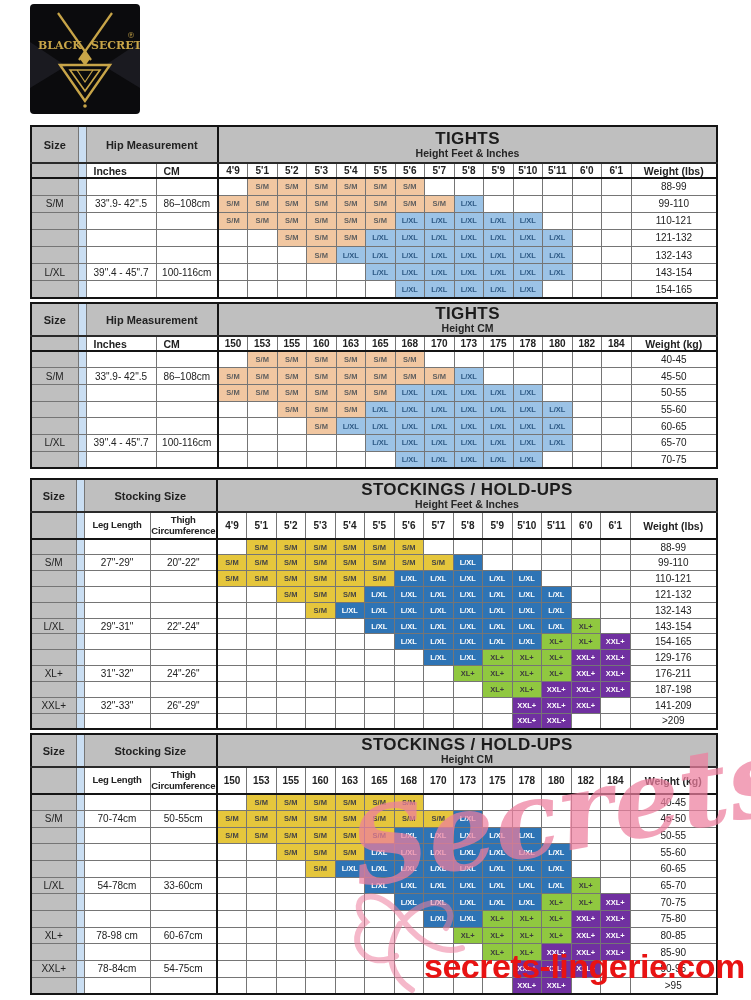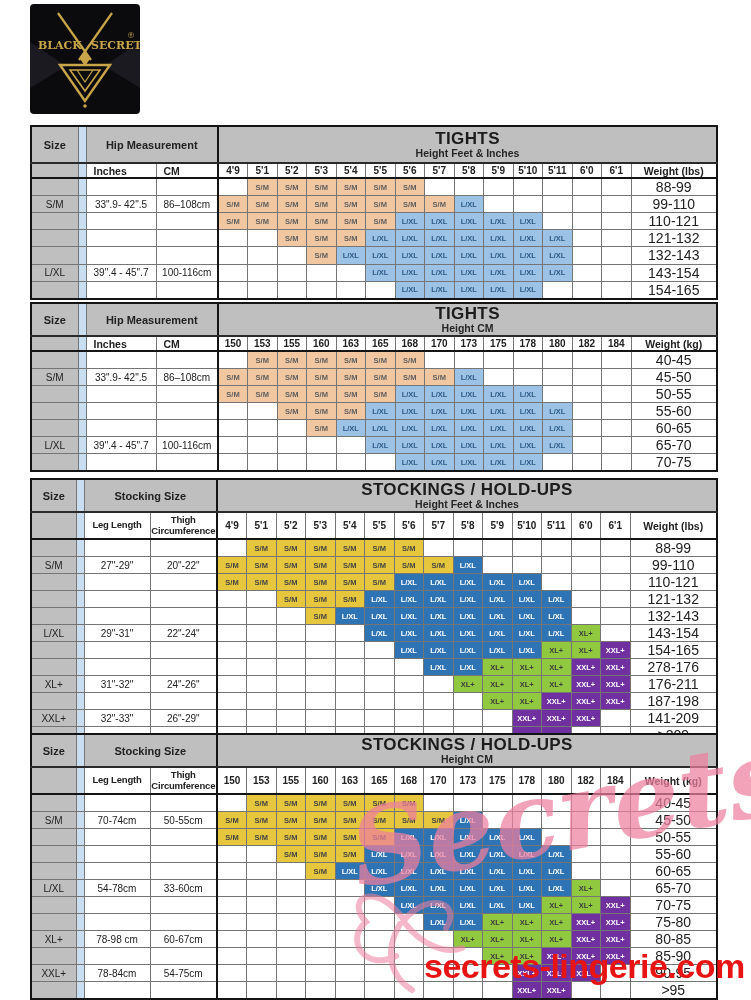--- a/index.html
+++ b/index.html
@@ -26,21 +26,21 @@
   .hrow1 td{border-bottom:2px solid #2a2a2a}
   .hrow2 td{border-bottom:2px solid #141414}
   .mh{font-weight:bold;font-size:10.5px;color:#0f0f0f}
   .pastel .mh{text-align:left;padding-left:7px}
   .bold .mh{font-size:9.5px;letter-spacing:-.2px;white-space:normal;line-height:1.15}
   .hh{font-weight:bold;font-size:10px;color:#0f0f0f}
   .wh{font-weight:bold;font-size:10.5px;color:#0f0f0f}
   .hsep{border-left:2px solid #141414 !important}
   .sl{text-align:left;padding-left:5px;font-size:10px;color:#333}
   .m{text-align:left;padding-left:7px;font-size:10px;color:#3d3d3d}
-  .w{font-size:14px;color:#2c2c2c}
+  .w{font-size:10px;color:#2c2c2c}
   .cell{font-size:7.5px;font-weight:bold}
   
   .logo{position:absolute;left:30px;top:4px;width:110px;height:110px}
   
   .wm-script{
     position:absolute;left:352px;top:798px;z-index:5;pointer-events:none;
     font-family:"DejaVu Serif",serif;font-style:italic;font-weight:bold;
     font-size:106px;line-height:1;white-space:nowrap;
     transform:rotate(-10deg);transform-origin:left center;opacity:.72;
   }
@@ -688,21 +688,21 @@
           <td class="cell"></td>
           <td class="cell"></td>
           <td class="cell"></td>
           <td class="cell" style="background:#2e74b5;color:#ffffff">L/XL</td>
           <td class="cell" style="background:#2e74b5;color:#ffffff">L/XL</td>
           <td class="cell" style="background:#90c840;color:#3d3d3d">XL+</td>
           <td class="cell" style="background:#90c840;color:#3d3d3d">XL+</td>
           <td class="cell" style="background:#90c840;color:#3d3d3d">XL+</td>
           <td class="cell" style="background:#7030a0;color:#ffffff">XXL+</td>
           <td class="cell" style="background:#7030a0;color:#ffffff">XXL+</td>
-          <td class="w">278-176</td>
+          <td class="w">129-176</td>
         </tr>
         <tr style="height:15.83px">
           <td class="g sl">XL+</td>
           <td class="strip"></td>
           <td class="m">31"-32"</td>
           <td class="m">24"-26"</td>
           <td class="cell hsep"></td>
           <td class="cell"></td>
           <td class="cell"></td>
           <td class="cell"></td>

